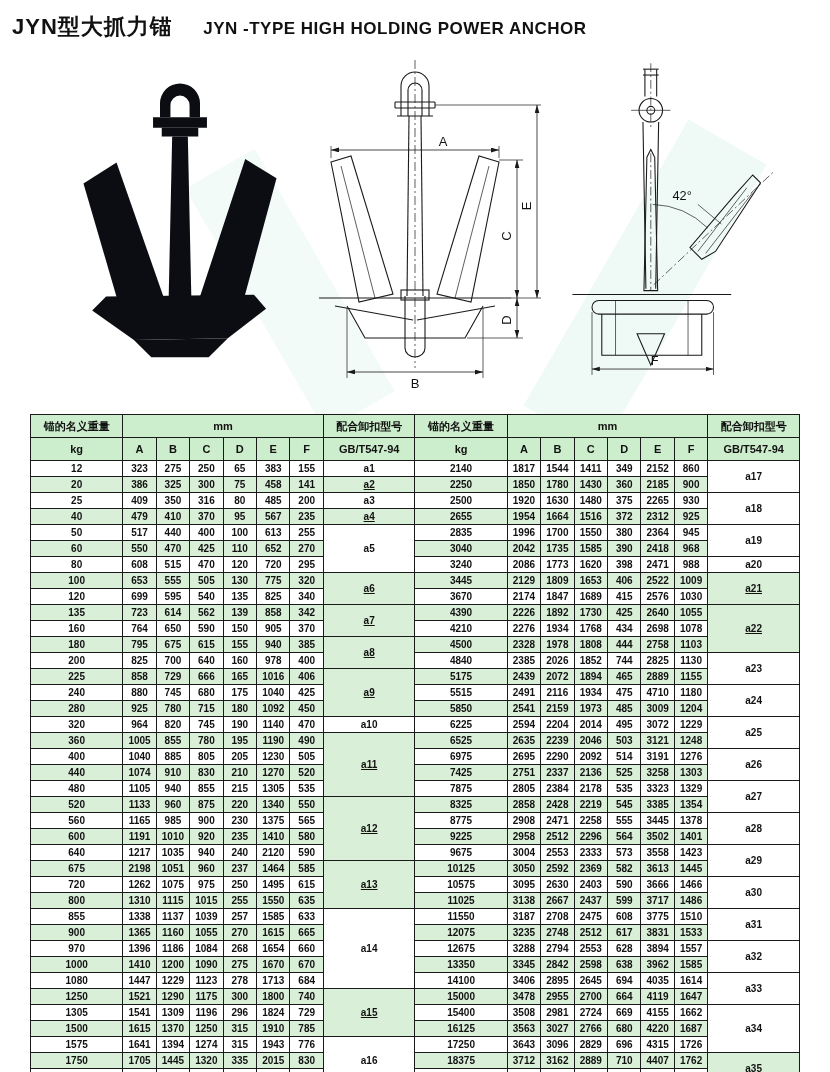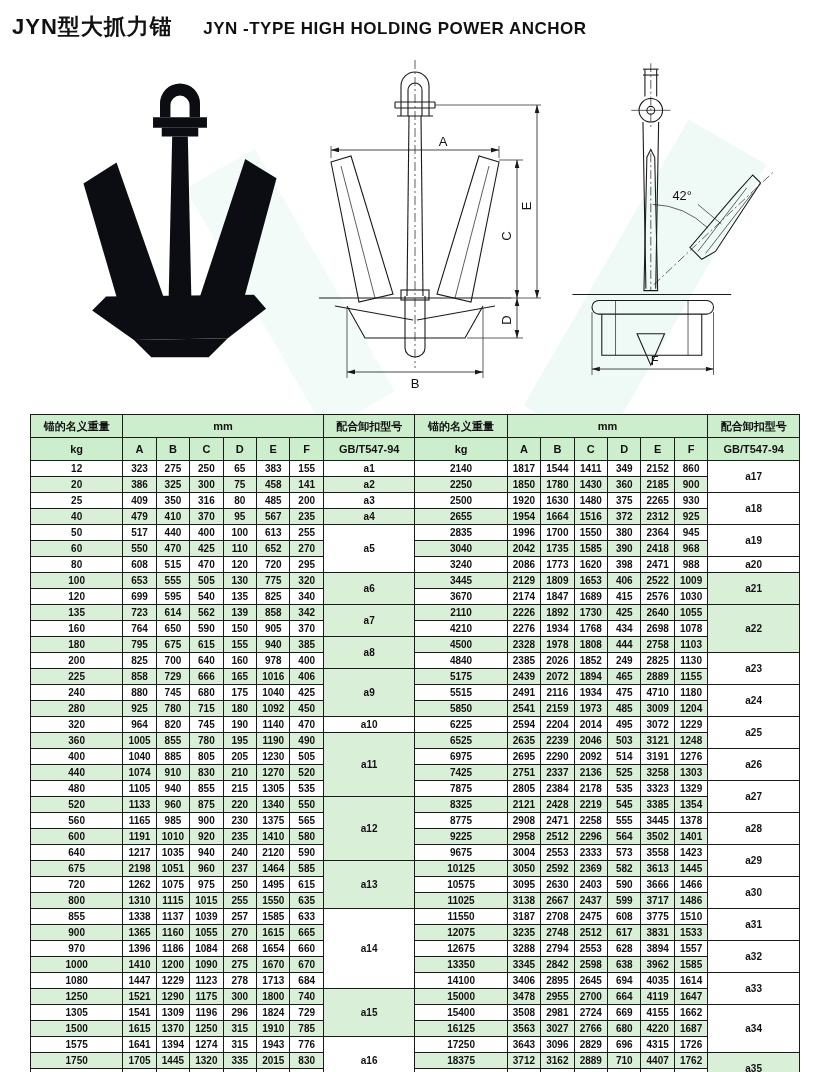--- a/index.html
+++ b/index.html
@@ -27,21 +27,21 @@
 
   table.spec{position:absolute;left:30px;top:414px;width:770px;border-collapse:collapse;
              table-layout:fixed;font-size:10px;font-weight:bold;}
   table.spec th,table.spec td{border:1px solid #1a1a1a;text-align:center;vertical-align:middle;
              padding:0;height:15px;line-height:13px;overflow:hidden;}
   table.spec thead th{background:#cdeecd;font-size:11px;height:22px;}
   table.spec thead th.cjk{font-size:11px;margin-left:41px;}
   tr.even td{background:#ffffff;}
   tr.odd td{background:#d9efd8;}
   td.shk-even{background:#ffffff !important;}
-  td.shk-odd{background:#d9efd8 !important;}
+  td.shk-odd{background:#d9efd8 !important;text-decoration:underline;}
   .c-kg{width:12%;} .c-dim{width:4.35%;} .c-shk{width:11.9%;}
 </style>
 </head>
 <body>
 
 <div class="page">
 
   <div class="wm wm1"></div>
   <div class="wm wm2"></div>
   <div class="wm wm3"></div>
@@ -379,21 +379,21 @@
         </tr>
         <tr class="odd">
           <td>135</td>
           <td>723</td>
           <td>614</td>
           <td>562</td>
           <td>139</td>
           <td>858</td>
           <td>342</td>
           <td rowspan="2" class="shk-odd">a7</td>
-          <td>2110</td>
+          <td>4390</td>
           <td>2226</td>
           <td>1892</td>
           <td>1730</td>
           <td>425</td>
           <td>2640</td>
           <td>1055</td>
           <td rowspan="3" class="shk-odd">a22</td>
         </tr>
         <tr class="even">
           <td>160</td>
@@ -433,21 +433,21 @@
           <td>825</td>
           <td>700</td>
           <td>640</td>
           <td>160</td>
           <td>978</td>
           <td>400</td>
           <td>4840</td>
           <td>2385</td>
           <td>2026</td>
           <td>1852</td>
-          <td>249</td>
+          <td>744</td>
           <td>2825</td>
           <td>1130</td>
           <td rowspan="2" class="shk-even">a23</td>
         </tr>
         <tr class="odd">
           <td>225</td>
           <td>858</td>
           <td>729</td>
           <td>666</td>
           <td>165</td>
@@ -583,21 +583,21 @@
         <tr class="odd">
           <td>520</td>
           <td>1133</td>
           <td>960</td>
           <td>875</td>
           <td>220</td>
           <td>1340</td>
           <td>550</td>
           <td rowspan="4" class="shk-odd">a12</td>
           <td>8325</td>
-          <td>2121</td>
+          <td>2858</td>
           <td>2428</td>
           <td>2219</td>
           <td>545</td>
           <td>3385</td>
           <td>1354</td>
         </tr>
         <tr class="even">
           <td>560</td>
           <td>1165</td>
           <td>985</td>

